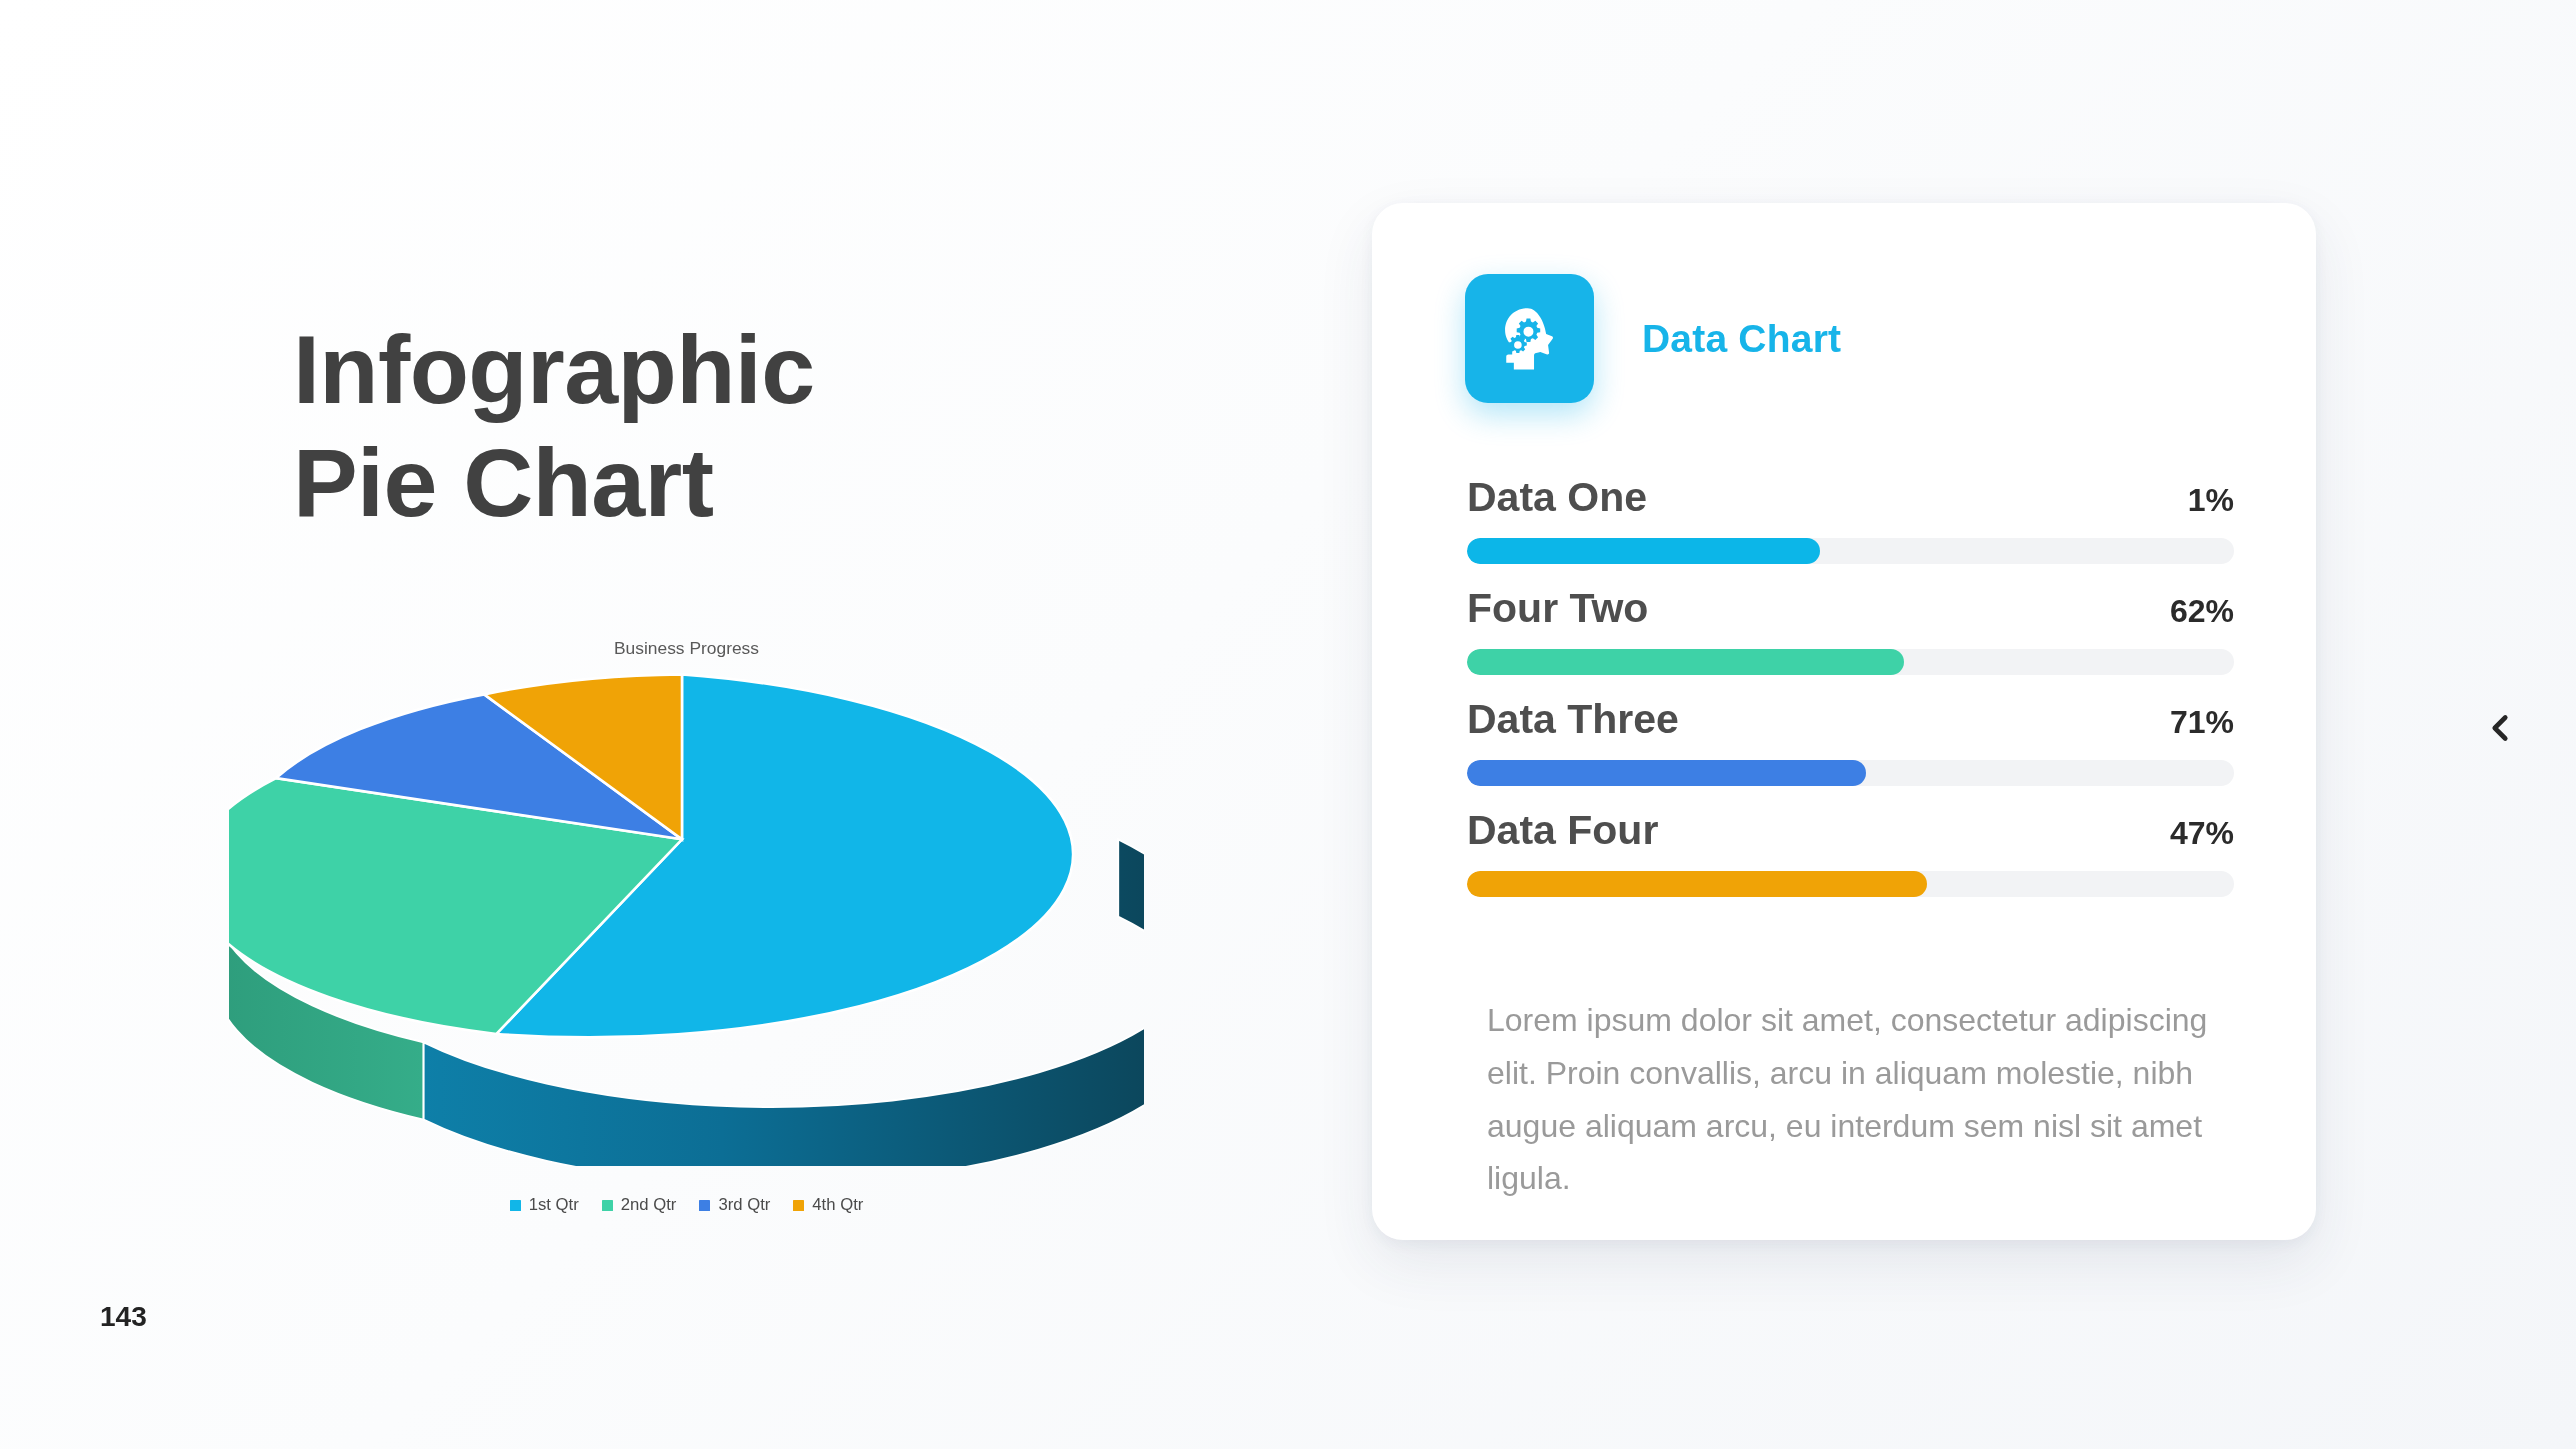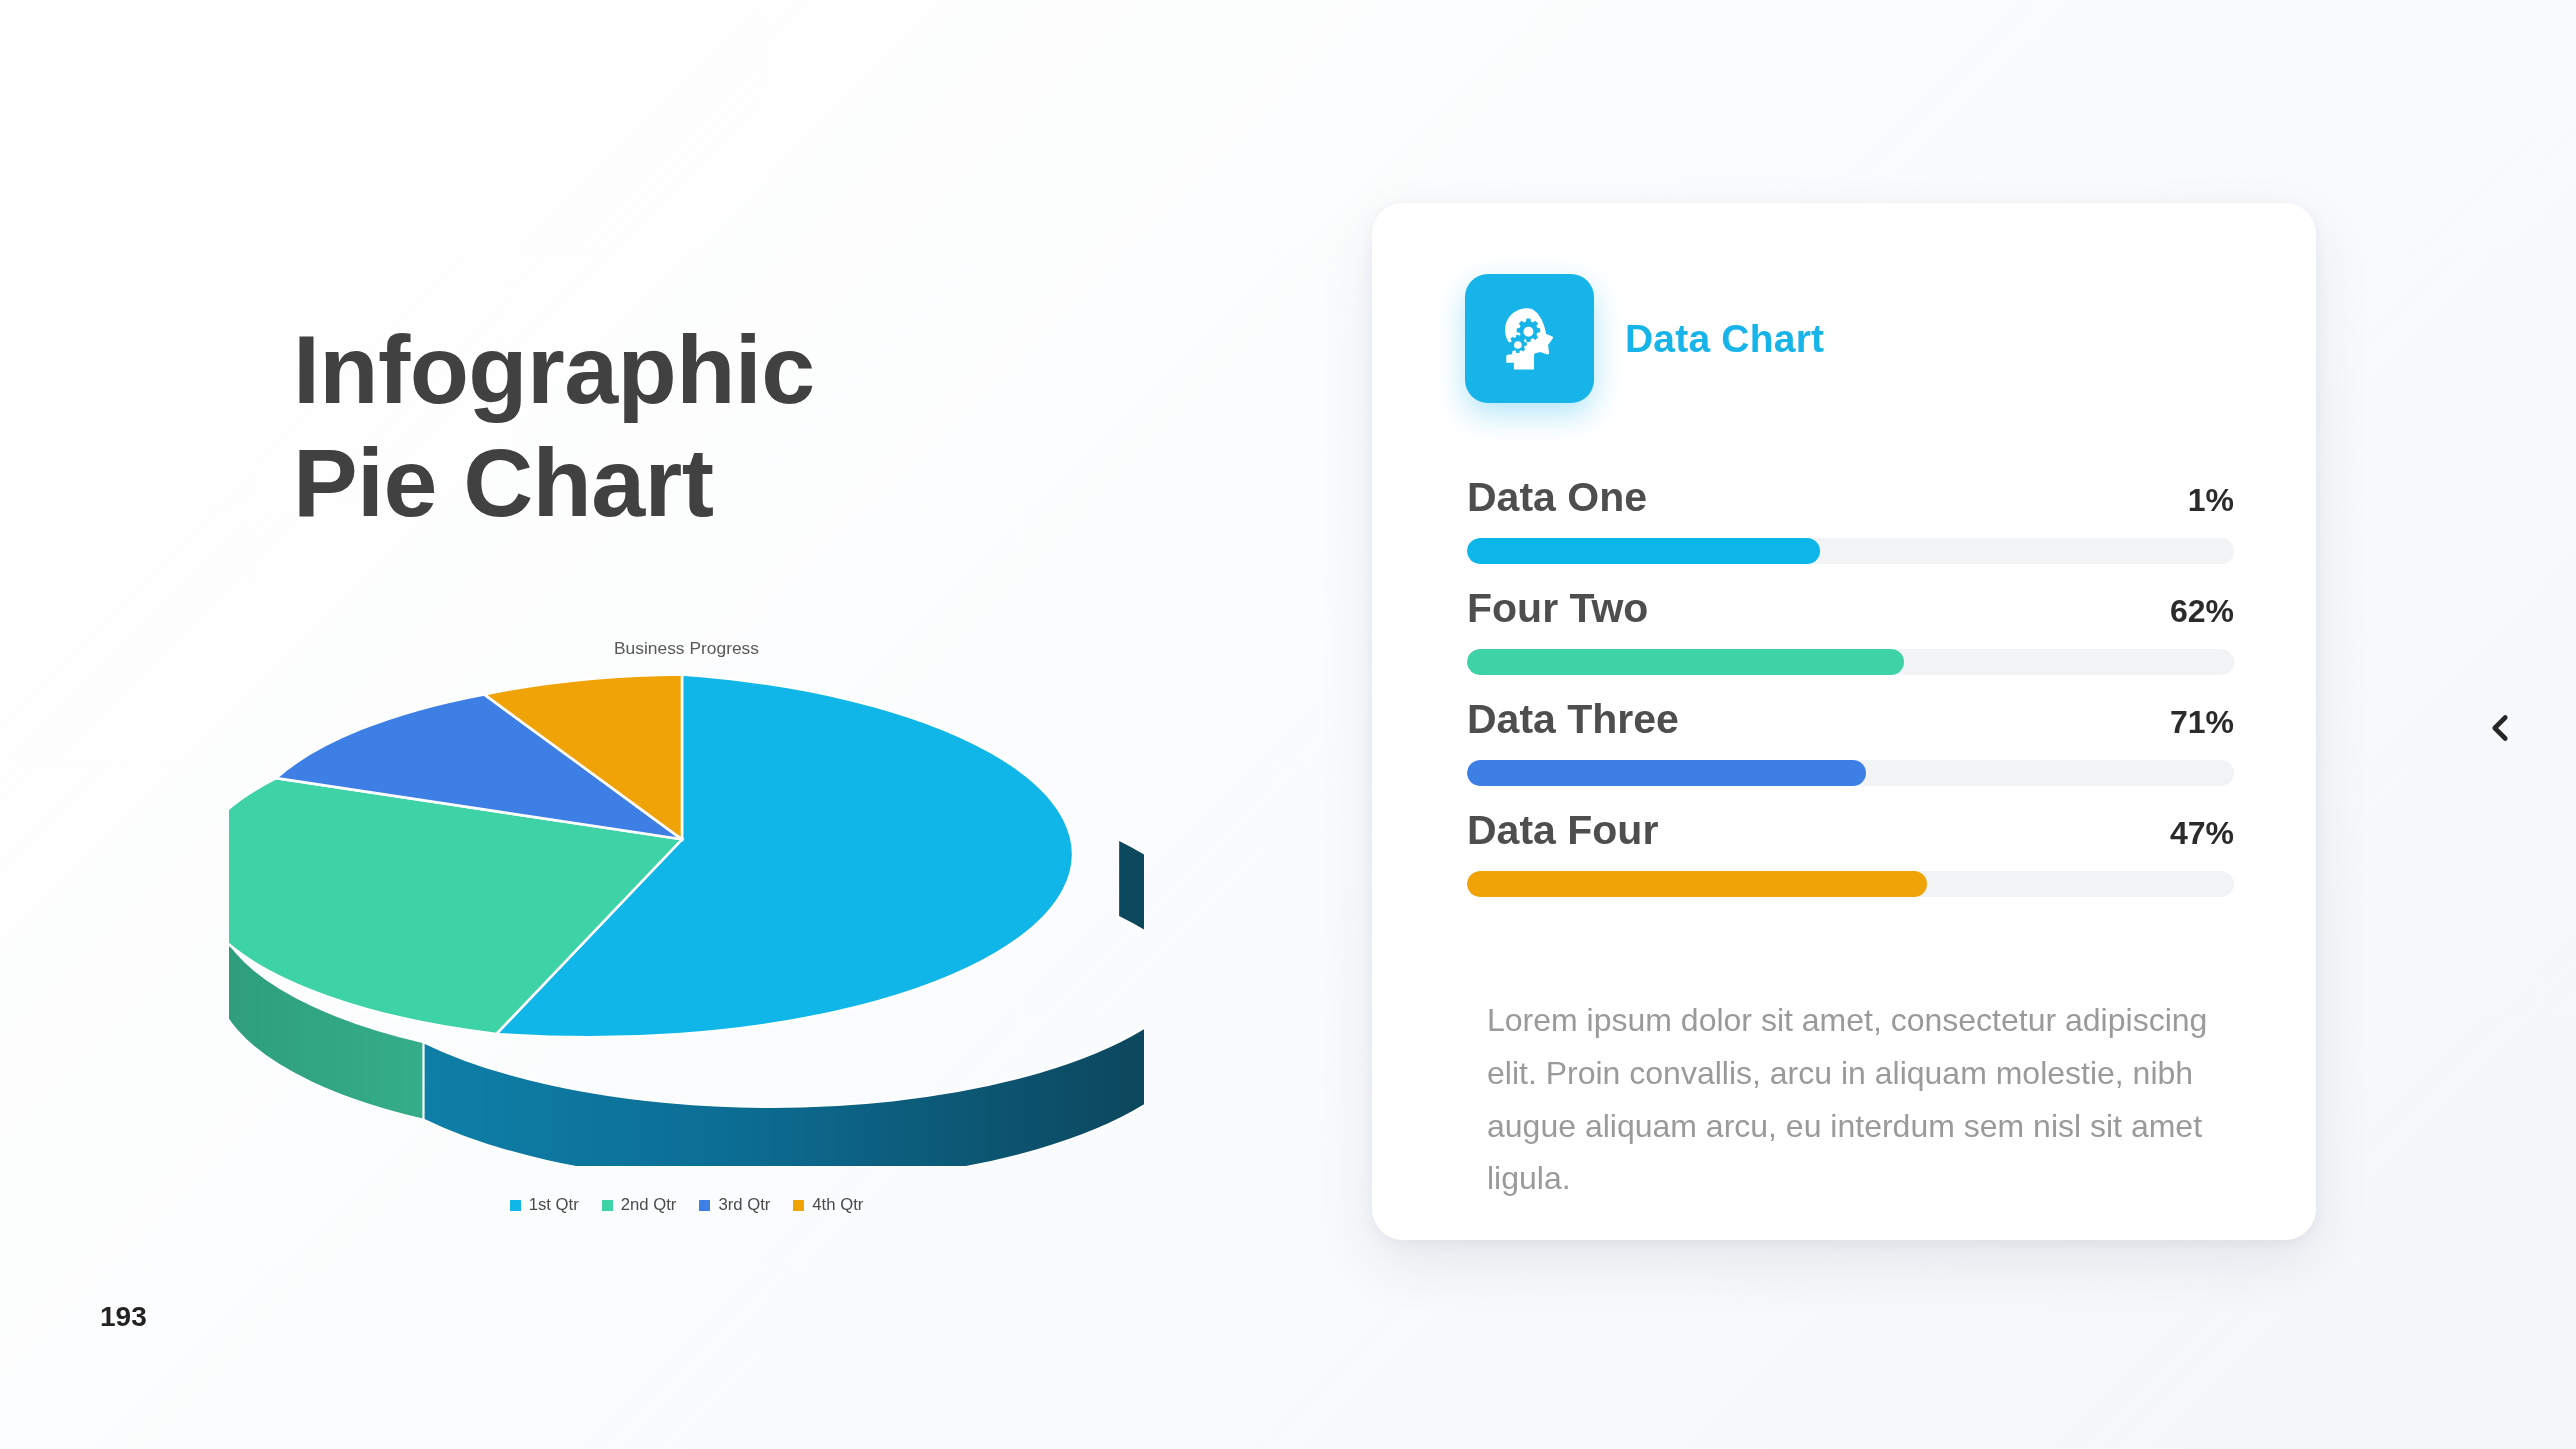--- a/index.html
+++ b/index.html
@@ -52,21 +52,21 @@
     font-size:28px;font-weight:bold;color:#232323;
   }
 
   
   .card{
     position:absolute;left:1372px;top:203px;width:944px;height:1037px;
     background:#ffffff;border-radius:31px;
     box-shadow:0 23px 58px rgba(40,60,90,.09), 0 3.9px 14px rgba(40,60,90,.05);
   }
   .card-head{
-    position:absolute;left:93px;top:71px;display:flex;align-items:center;gap:31px;
+    position:absolute;left:93px;top:71px;display:flex;align-items:center;gap:48px;
   }
   .head-icon{
     width:129px;height:129px;border-radius:23px;
     background:#17b4e9;
     display:flex;align-items:center;justify-content:center;
     box-shadow:0 11.6px 30px rgba(23,180,233,.33);
   }
   .head-icon svg{width:76px;height:76px;display:block;}
   .head-title{
     font-size:39px;font-weight:bold;color:#17b4e9;letter-spacing:0.2px;
@@ -164,21 +164,21 @@
           <span class="legend-swatch" style="background:#3d7fe4"></span>
           <span class="legend-label">3rd Qtr</span>
         </div>
         <div class="legend-item">
           <span class="legend-swatch" style="background:#f0a306"></span>
           <span class="legend-label">4th Qtr</span>
         </div>
       </div>
     </div>
 
-    <div class="page-number">193</div>
+    <div class="page-number">143</div>
   </div>
 
   <div class="card">
 
     <div class="card-head">
       <div class="head-icon">
         <svg viewBox="0 0 64 64" fill="#ffffff">
           <path d="M30 6C18.5 6 11 14.6 11 24.4c0 5.2 2 9 4.4 11.9 1 1.2 1.6 2 1.6 3.3V45h-3.2c-1 0-1.8.8-1.8 1.8V52h6.4v5.6h17V45.6c0-1 .7-1.8 1.7-1.9 1.5-.2 2.6-.3 3.5-.7l.1-.1 5.7 2.1c.9.3 1.8-.4 1.7-1.3l-.9-6.6 3.9-5.4c.5-.7.2-1.7-.6-2l-4.9-1.9C44 17 38 6 30 6z"></path>
           <g fill="#17b4e9">
             <path d="M32.8 17.3l-.5-2.5h-3.2l-.5 2.5-1.6.7-2.1-1.4-2.3 2.3 1.4 2.1-.7 1.6-2.5.5v3.2l2.5.5.7 1.6-1.4 2.1 2.3 2.3 2.1-1.4 1.6.7.5 2.5h3.2l.5-2.5 1.6-.7 2.1 1.4 2.3-2.3-1.4-2.1.7-1.6 2.5-.5v-3.2l-2.5-.5-.7-1.6 1.4-2.1-2.3-2.3-2.1 1.4-1.6-.7zm-2.1 4.3a4.2 4.2 0 110 8.4 4.2 4.2 0 010-8.4z"></path>

